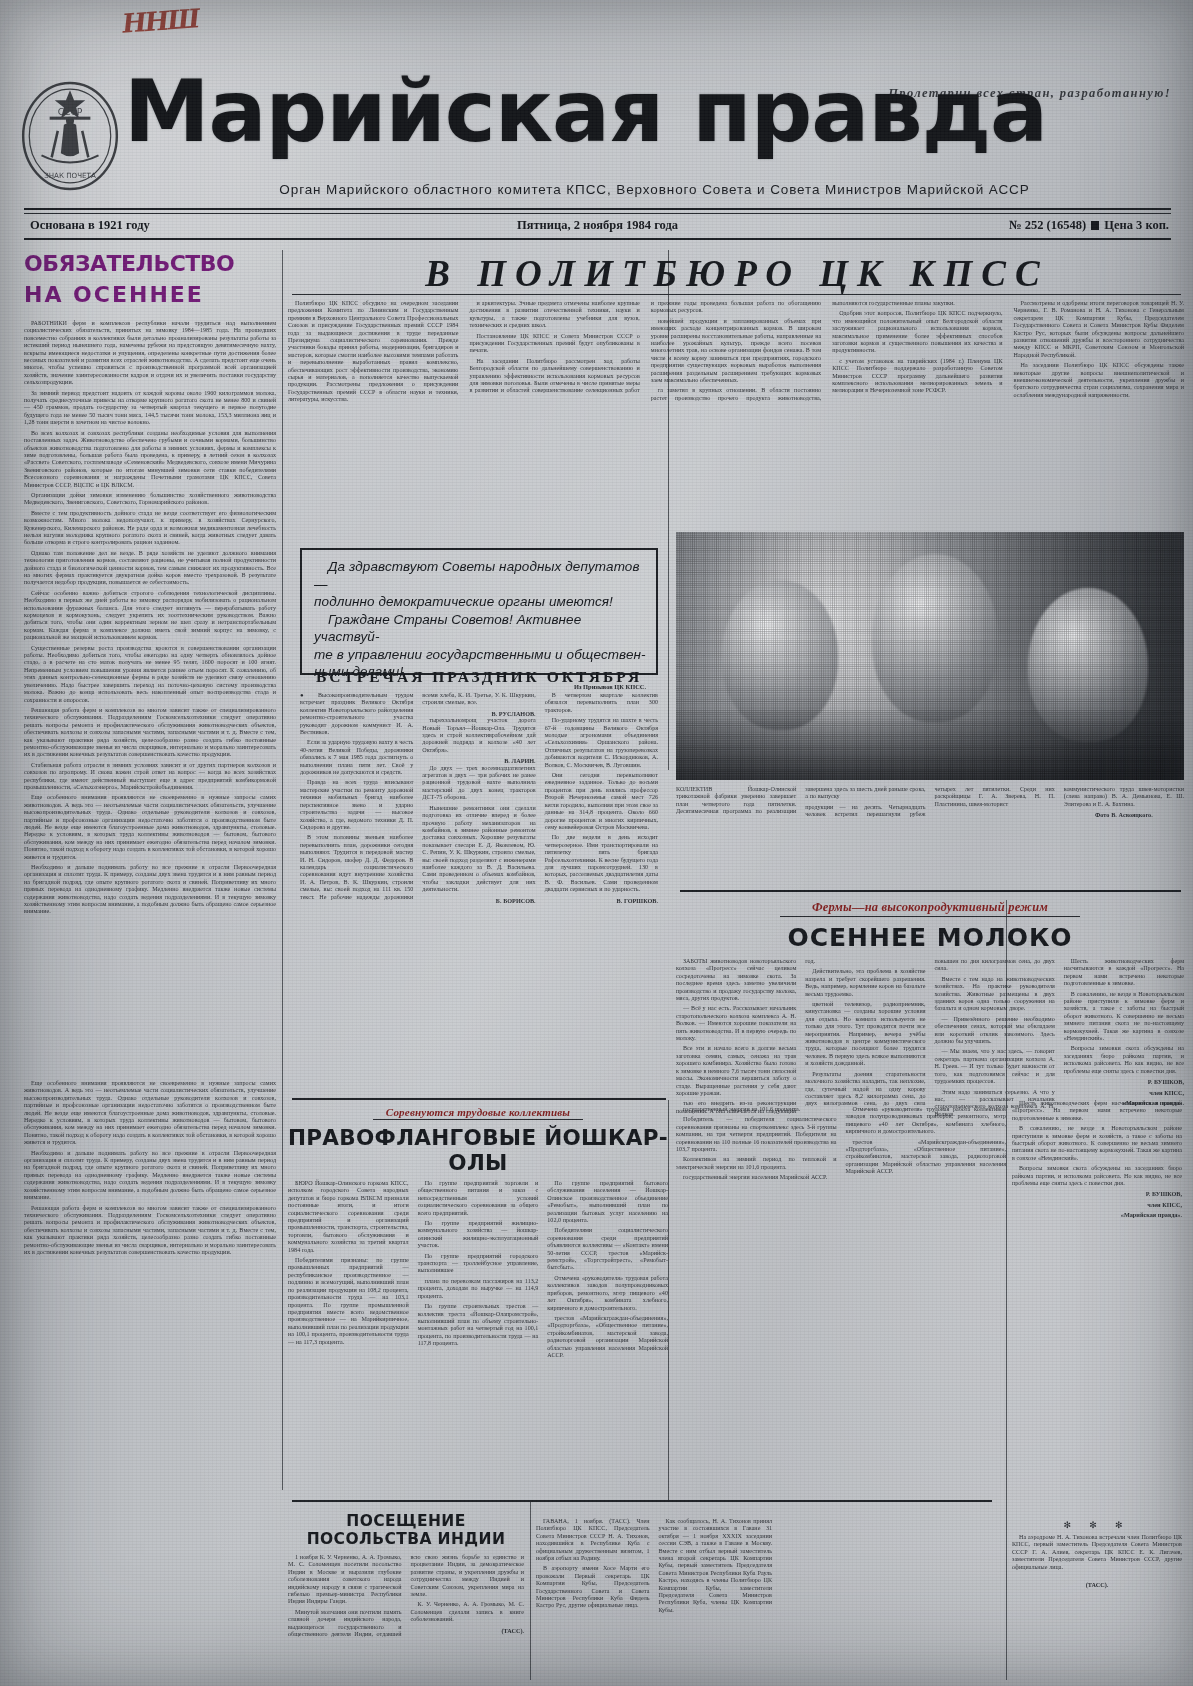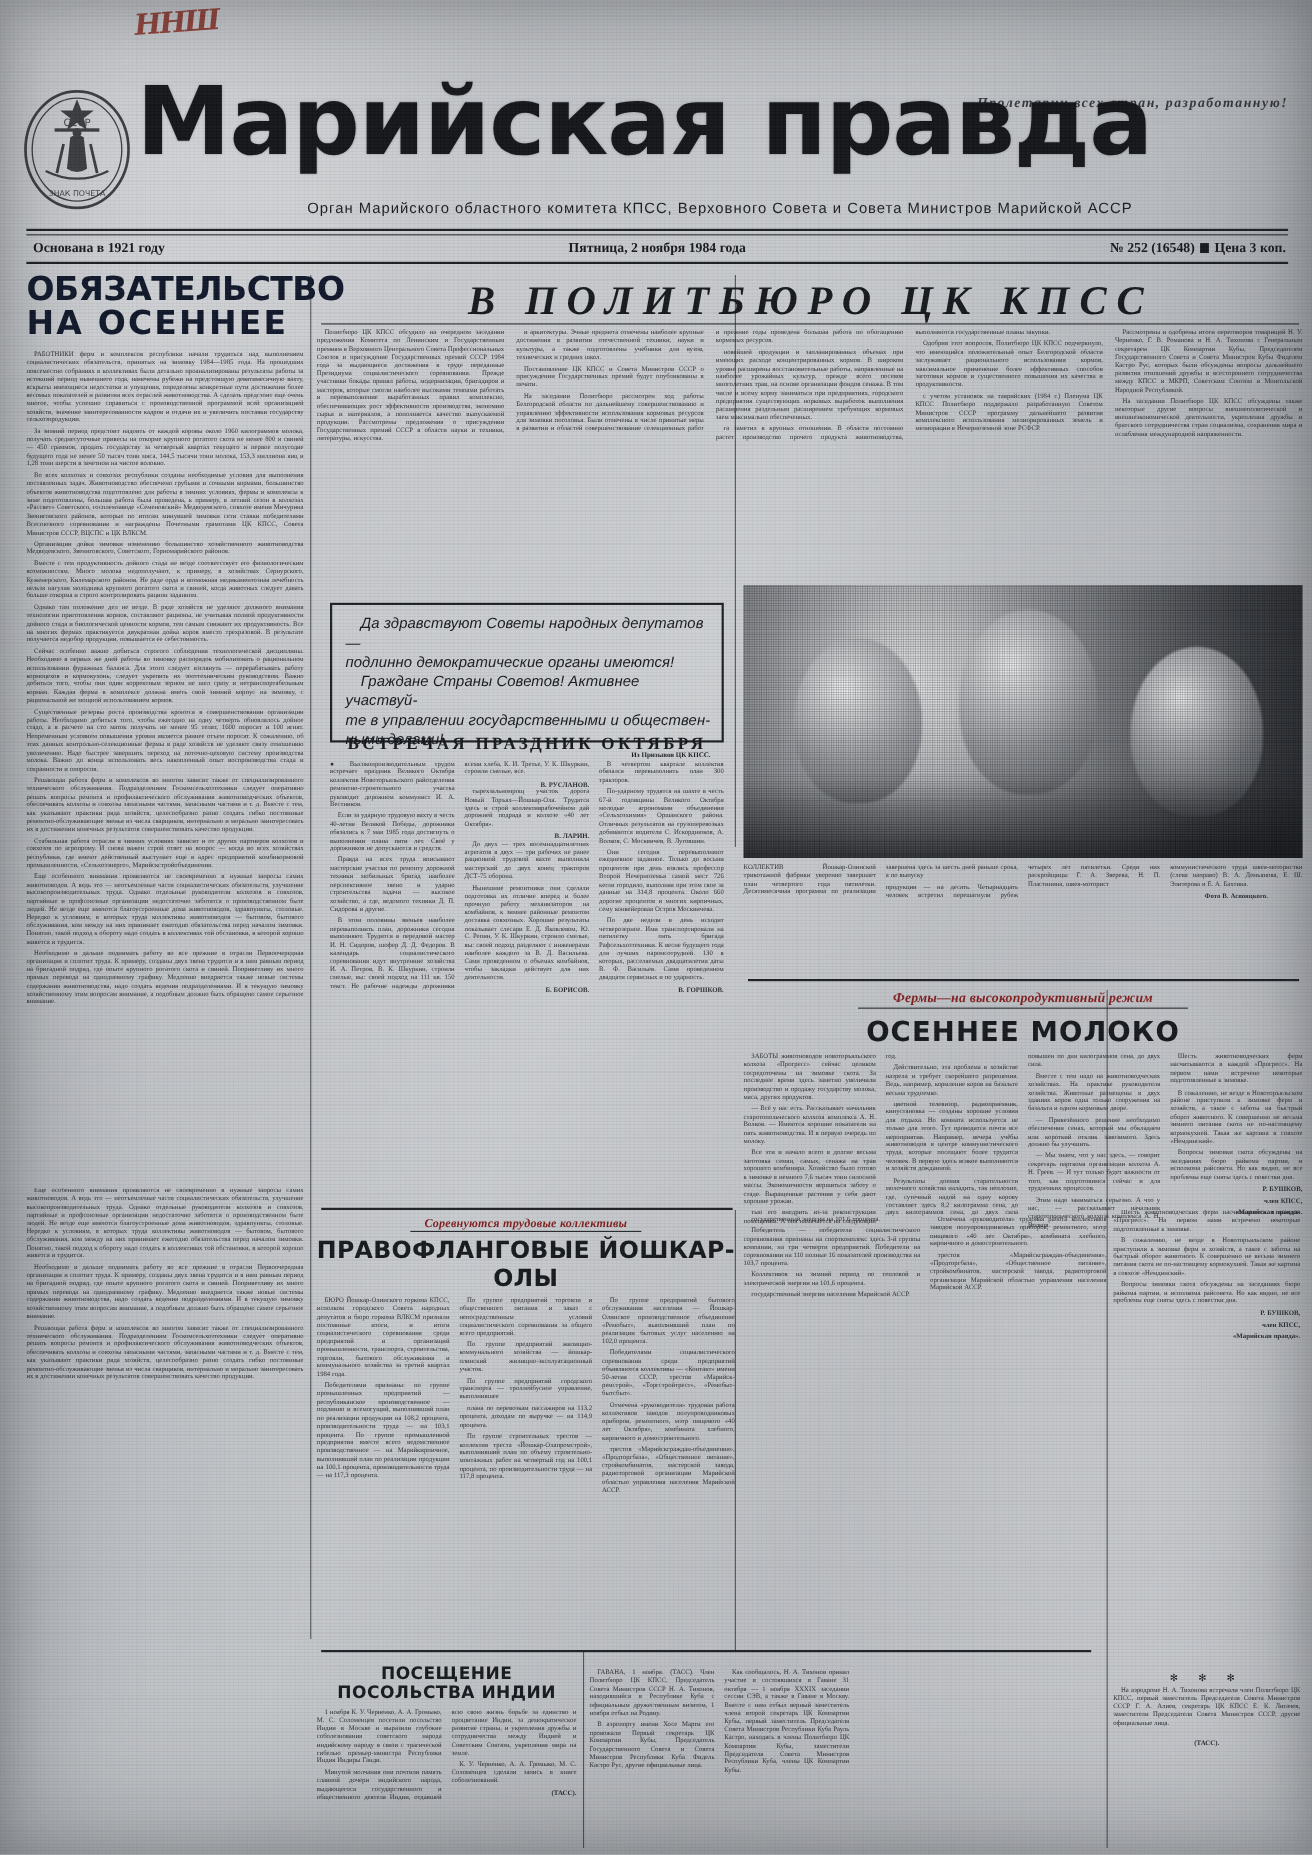--- a/index.html
+++ b/index.html
@@ -94,22 +94,22 @@
   .tiny-sign{
     font-family:"Liberation Serif", serif;
     font-weight:700;font-size:6.2px;text-align:right;margin-top:3px;color:#1a1d22;
   }
 
   
   .lead{position:absolute;left:24px;top:248px;width:252px;}
   .lead h1{
     margin:0 0 10px 0;
     font-family:"DejaVu Sans", sans-serif;
-    font-weight:700;font-size:30px;line-height:31px;
-    letter-spacing:-.5px;color:#0f172a;
+    font-weight:700;font-size:22px;line-height:31px;
+    letter-spacing:-.5px;color:#701a75;
   }
   .lead h1 .l2{display:block;letter-spacing:2px;}
 
   .vline{position:absolute;width:1px;background:#2a2d33;opacity:.75;}
 
   
   .pb-head{
     position:absolute;left:292px;top:252px;width:890px;
     text-align:center;
     font-family:"Liberation Serif", serif;

